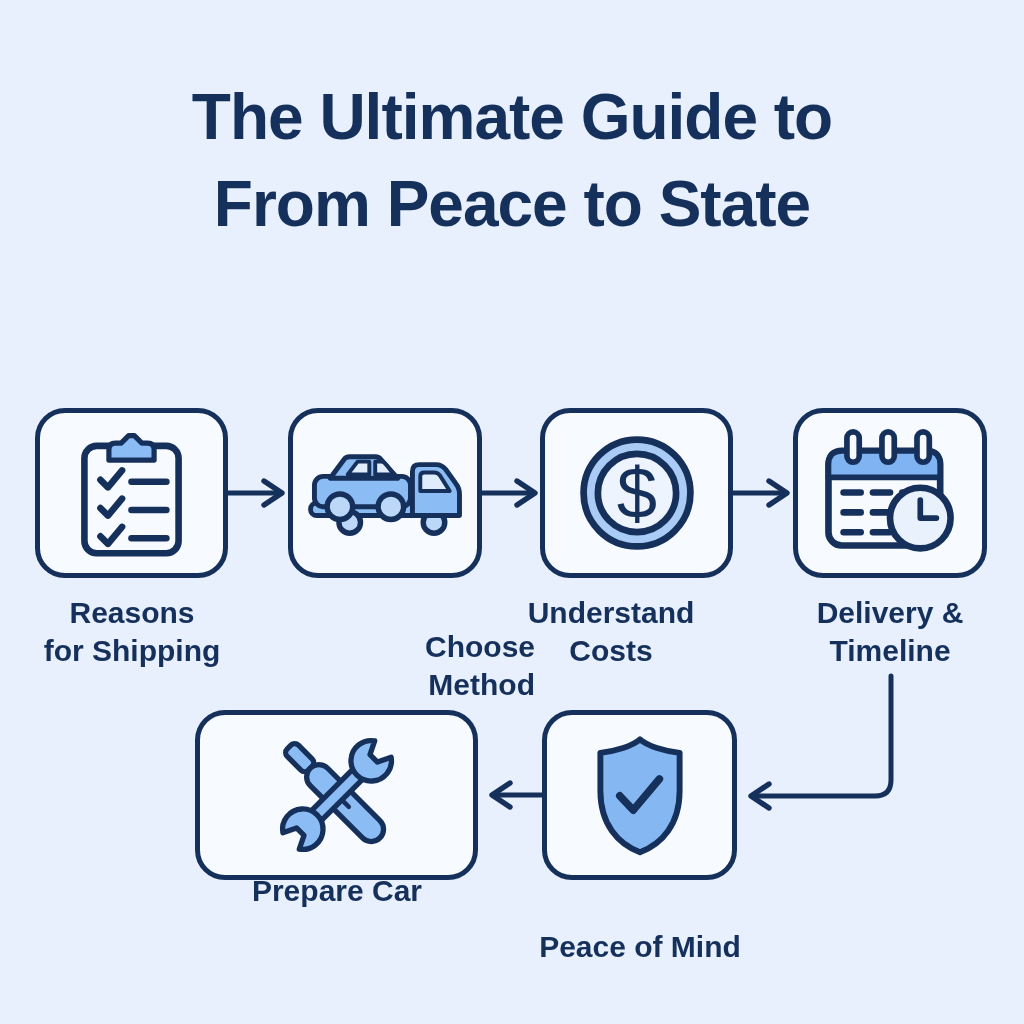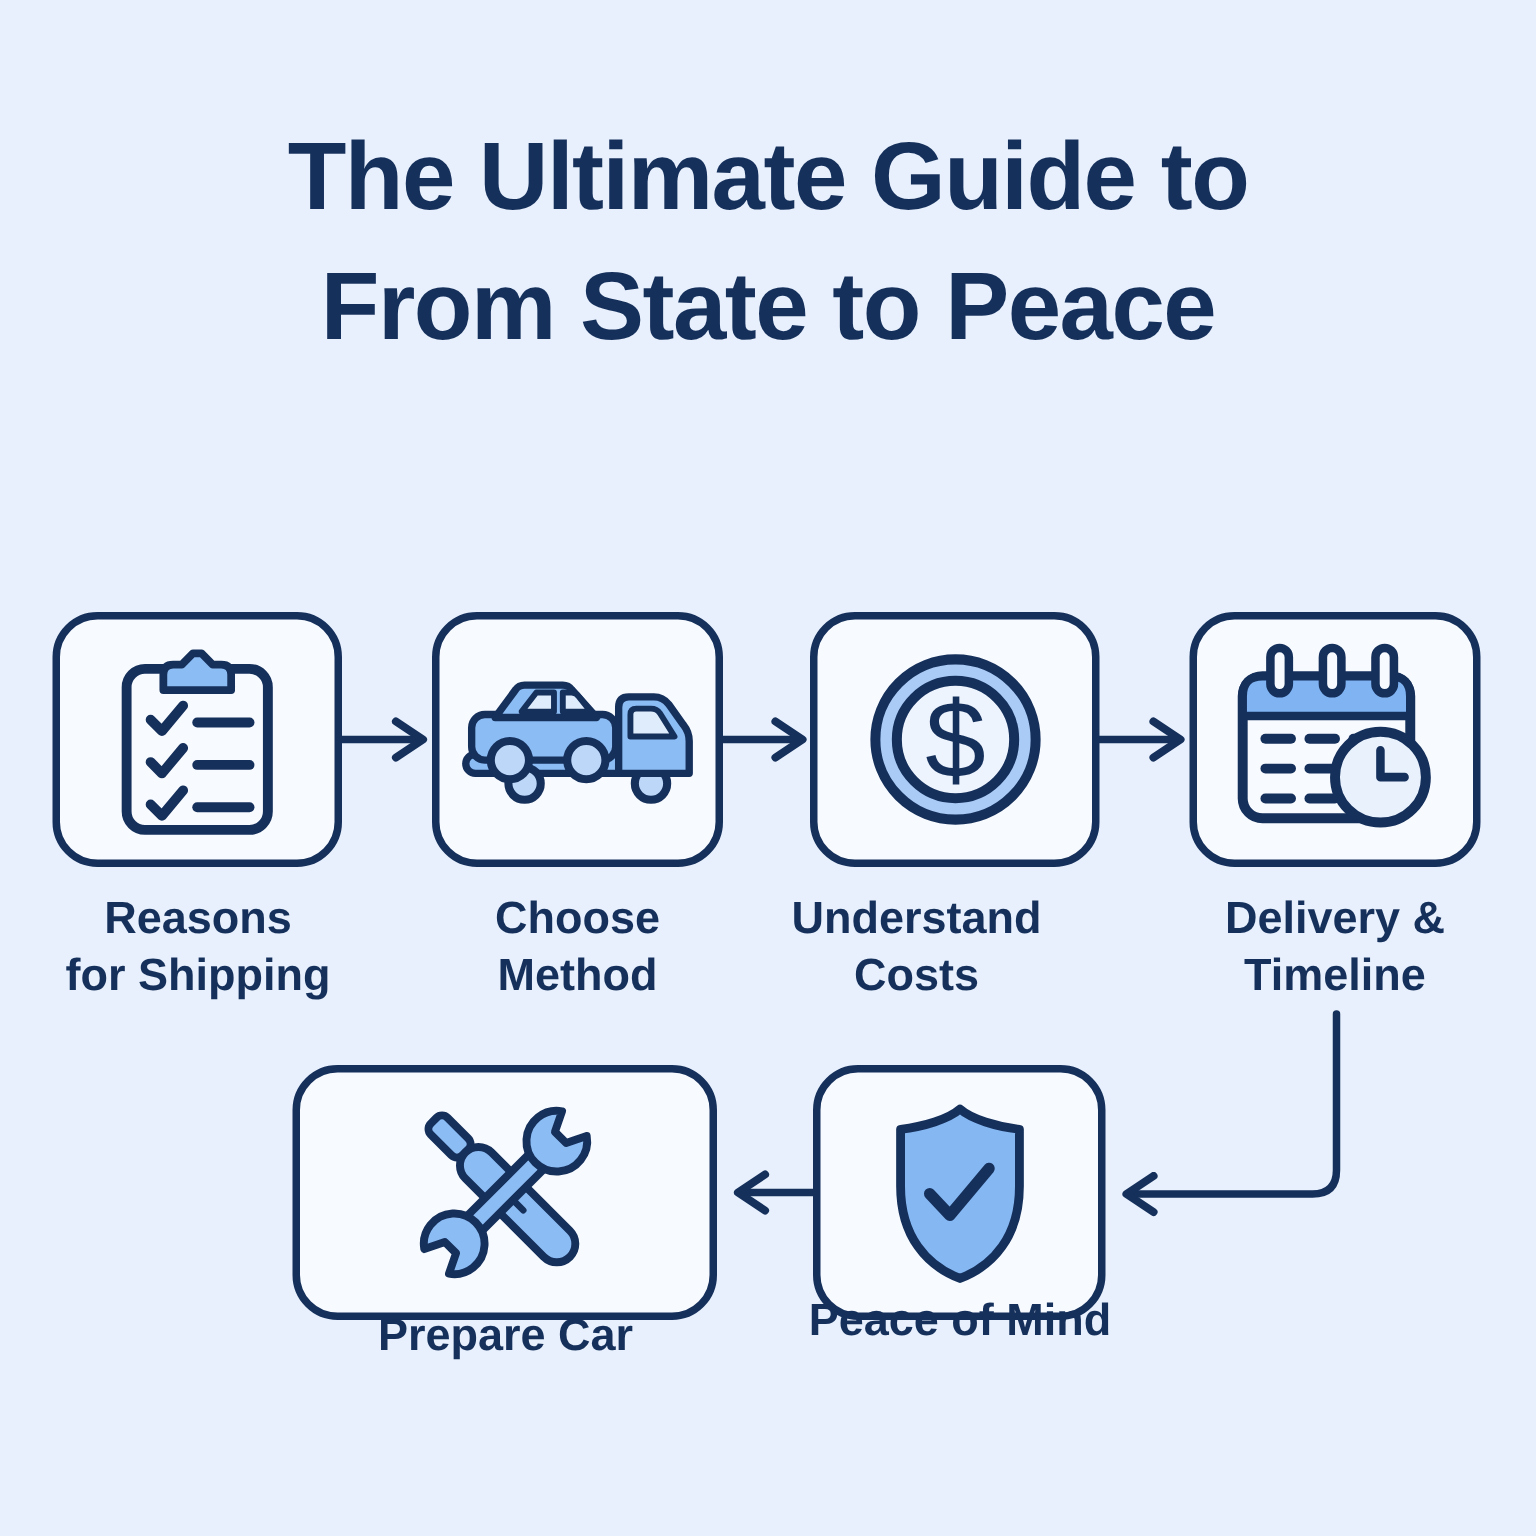--- a/index.html
+++ b/index.html
@@ -44,46 +44,46 @@
   #card-4{left:793px;top:408px;width:194px;height:170px;}
   #card-5{left:195px;top:710px;width:283px;height:170px;}
   #card-6{left:542px;top:710px;width:195px;height:170px;}
   .step-label{
     position:absolute;width:300px;
     text-align:center;color:var(--navy);
     font-size:30px;line-height:38px;font-weight:bold;
     white-space:pre-line;
   }
   #label-1{left:-18px;top:594px;}
-  #label-2{left:235px;top:594px;}
+  #label-2{left:235px;top:628px;text-align:right;}
   #label-3{left:461px;top:594px;}
   #label-4{left:740px;top:594px;}
   #label-5{left:187px;top:872px;}
-  #label-6{left:490px;top:862px;}
+  #label-6{left:490px;top:928px;}
   
   .p-blue{fill:var(--icon-blue);stroke:var(--navy);stroke-linejoin:round;}
   .p-light{fill:var(--icon-blue-light);stroke:var(--navy);}
   .p-white{fill:var(--card-background);stroke:var(--navy);stroke-linejoin:round;}
   .p-window{fill:var(--window-blue);stroke:var(--navy);stroke-linejoin:round;}
   .p-line{fill:none;stroke:var(--navy);stroke-linecap:round;stroke-linejoin:round;}
   .p-band{fill:var(--calendar-band-blue);stroke:var(--navy);stroke-linejoin:round;}
   .p-ring{fill:var(--icon-ring-blue);stroke:var(--navy);}
   .p-face{fill:var(--coin-face);stroke:var(--navy);}
   .p-clock{fill:var(--clock-face);stroke:var(--navy);}
   .p-shield{fill:var(--shield-blue);stroke:var(--navy);stroke-linejoin:round;}
   .dollar-text{fill:var(--navy);font-family:"Liberation Sans","DejaVu Sans",sans-serif;font-size:76px;font-weight:normal;}
 </style>
 </head>
 <body>
 
 <div class="canvas">
 
   <header class="title">
     <div>The Ultimate Guide to</div>
-    <div>From State to Peace</div>
+    <div>From Peace to State</div>
   </header>
 
   <svg class="connectors" width="1024" height="1024" viewBox="0 0 1024 1024">
     <defs>
       <marker id="arrowhead" viewBox="0 0 10 10" refX="6.5" refY="5" markerWidth="6" markerHeight="6" orient="auto-start-reverse">
         <path d="M1.5,1 L7.5,5 L1.5,9" fill="none" stroke="var(--navy)" stroke-width="1.8" stroke-linecap="round" stroke-linejoin="round"></path>
       </marker>
     </defs>
     <path class="connector" d="M228,493 L279,493" marker-end="url(#arrowhead)"></path>
     <path class="connector" d="M482,493 L532,493" marker-end="url(#arrowhead)"></path>

